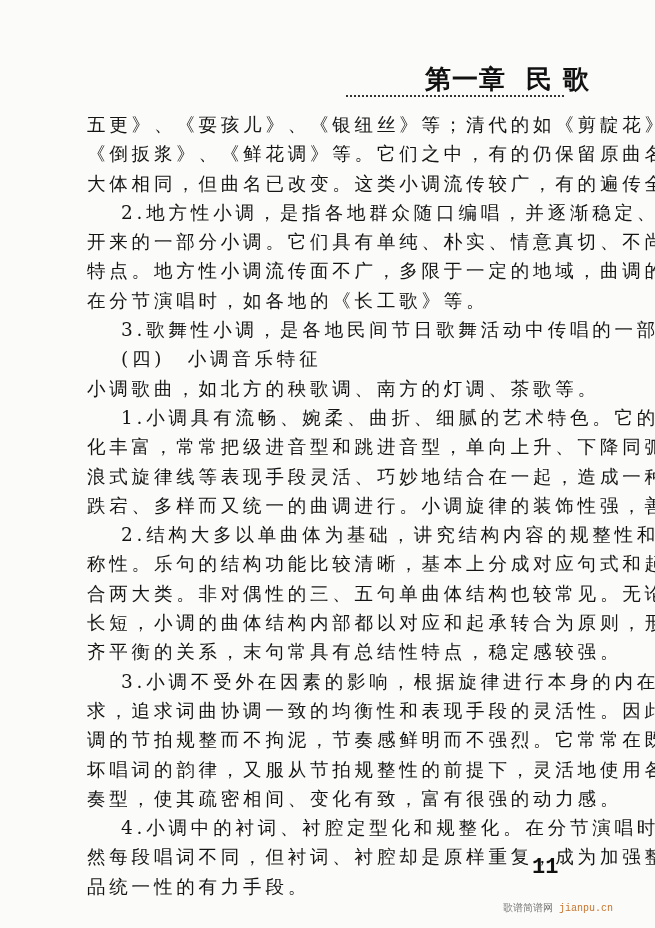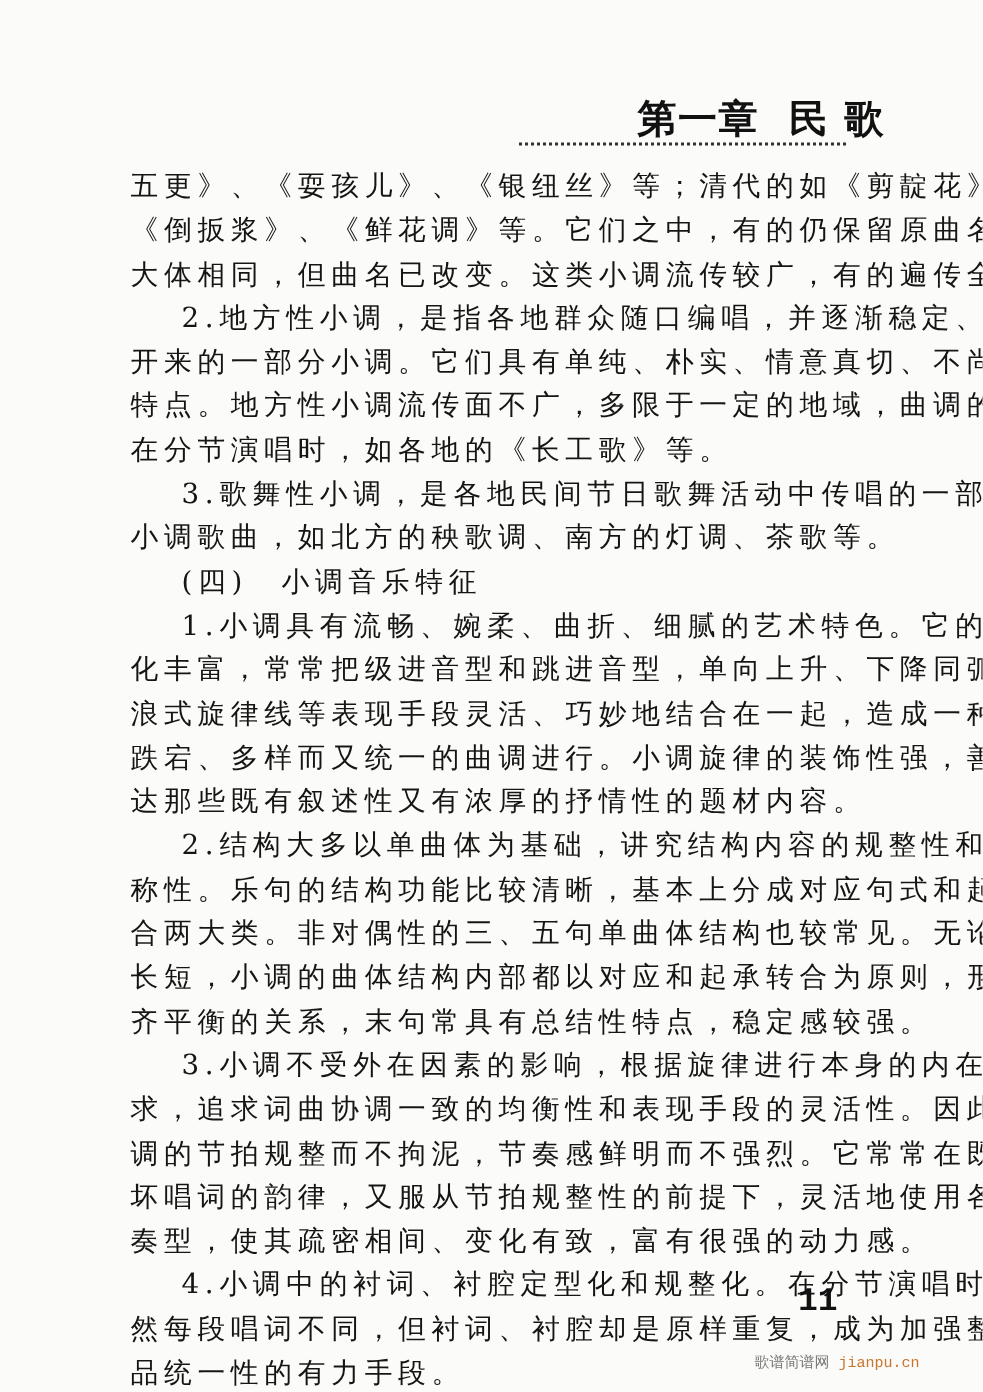--- a/index.html
+++ b/index.html
@@ -44,27 +44,26 @@
 
   <div class="body-text">
     <div class="line">五更》、《耍孩儿》、《银纽丝》等；清代的如《剪靛花》、《玉娥郎》、</div>
     <div class="line">《倒扳浆》、《鲜花调》等。它们之中，有的仍保留原曲名，有的曲调</div>
     <div class="line">大体相同，但曲名已改变。这类小调流传较广，有的遍传全国。</div>
     <div class="line indent">2.地方性小调，是指各地群众随口编唱，并逐渐稳定、流传</div>
     <div class="line">开来的一部分小调。它们具有单纯、朴实、情意真切、不尚装饰的</div>
     <div class="line">特点。地方性小调流传面不广，多限于一定的地域，曲调的地方</div>
     <div class="line">在分节演唱时，如各地的《长工歌》等。</div>
     <div class="line indent">3.歌舞性小调，是各地民间节日歌舞活动中传唱的一部分</div>
+    <div class="line indent">(四)　小调音乐特征</div>
     <div class="line">小调歌曲，如北方的秧歌调、南方的灯调、茶歌等。</div>
-    <div class="line indent">(四)　小调音乐特征</div>
     <div class="line indent">1.小调具有流畅、婉柔、曲折、细腻的艺术特色。它的旋法变</div>
     <div class="line">化丰富，常常把级进音型和跳进音型，单向上升、下降同弧形、波</div>
     <div class="line">浪式旋律线等表现手段灵活、巧妙地结合在一起，造成一种起伏</div>
     <div class="line">跌宕、多样而又统一的曲调进行。小调旋律的装饰性强，善于表</div>
-    <div class="line">达那些既有叙述性又有浓厚的抒情性的题材内容。</div>
     <div class="line indent">2.结构大多以单曲体为基础，讲究结构内容的规整性和匀</div>
     <div class="line">称性。乐句的结构功能比较清晰，基本上分成对应句式和起承转</div>
     <div class="line">合两大类。非对偶性的三、五句单曲体结构也较常见。无论篇幅</div>
     <div class="line">长短，小调的曲体结构内部都以对应和起承转合为原则，形成整</div>
     <div class="line">齐平衡的关系，末句常具有总结性特点，稳定感较强。</div>
     <div class="line indent">3.小调不受外在因素的影响，根据旋律进行本身的内在要</div>
     <div class="line">求，追求词曲协调一致的均衡性和表现手段的灵活性。因此，小</div>
     <div class="line">调的节拍规整而不拘泥，节奏感鲜明而不强烈。它常常在既不破</div>
     <div class="line">坏唱词的韵律，又服从节拍规整性的前提下，灵活地使用各种节</div>
     <div class="line">奏型，使其疏密相间、变化有致，富有很强的动力感。</div>

